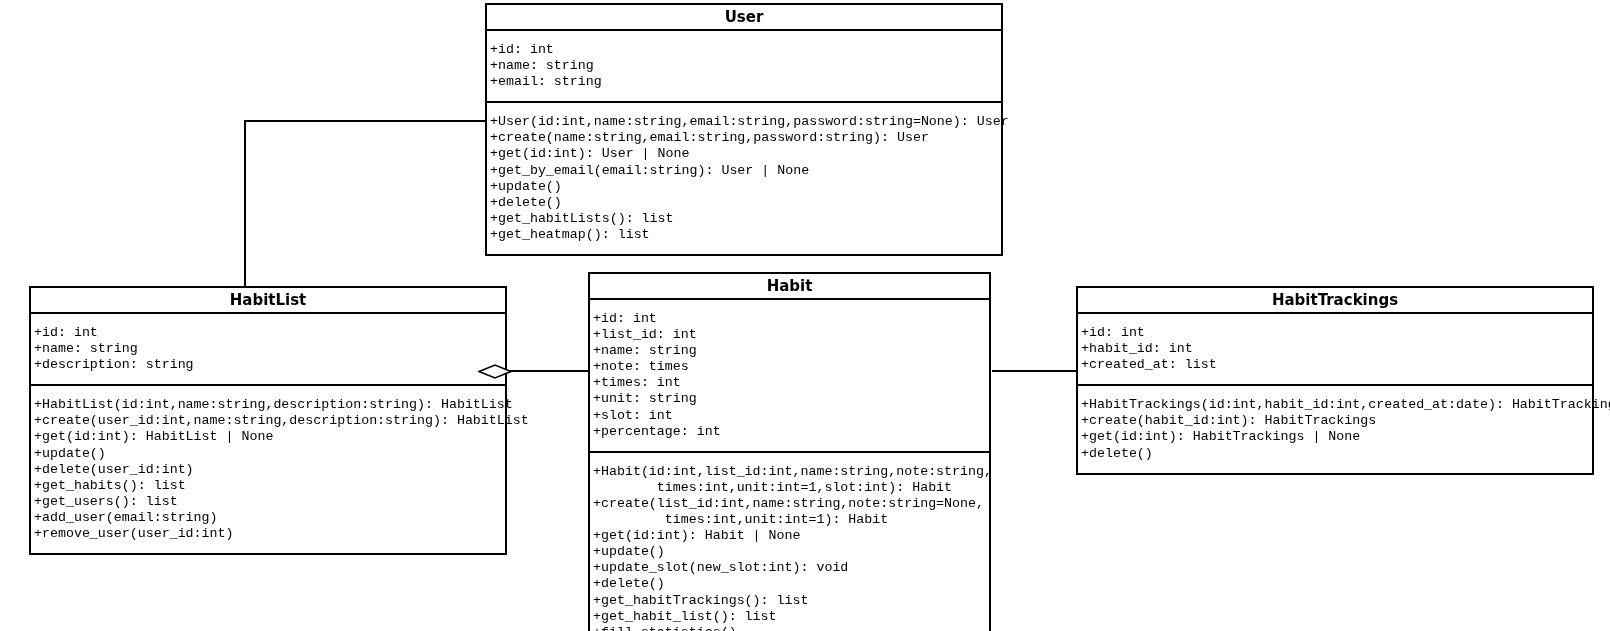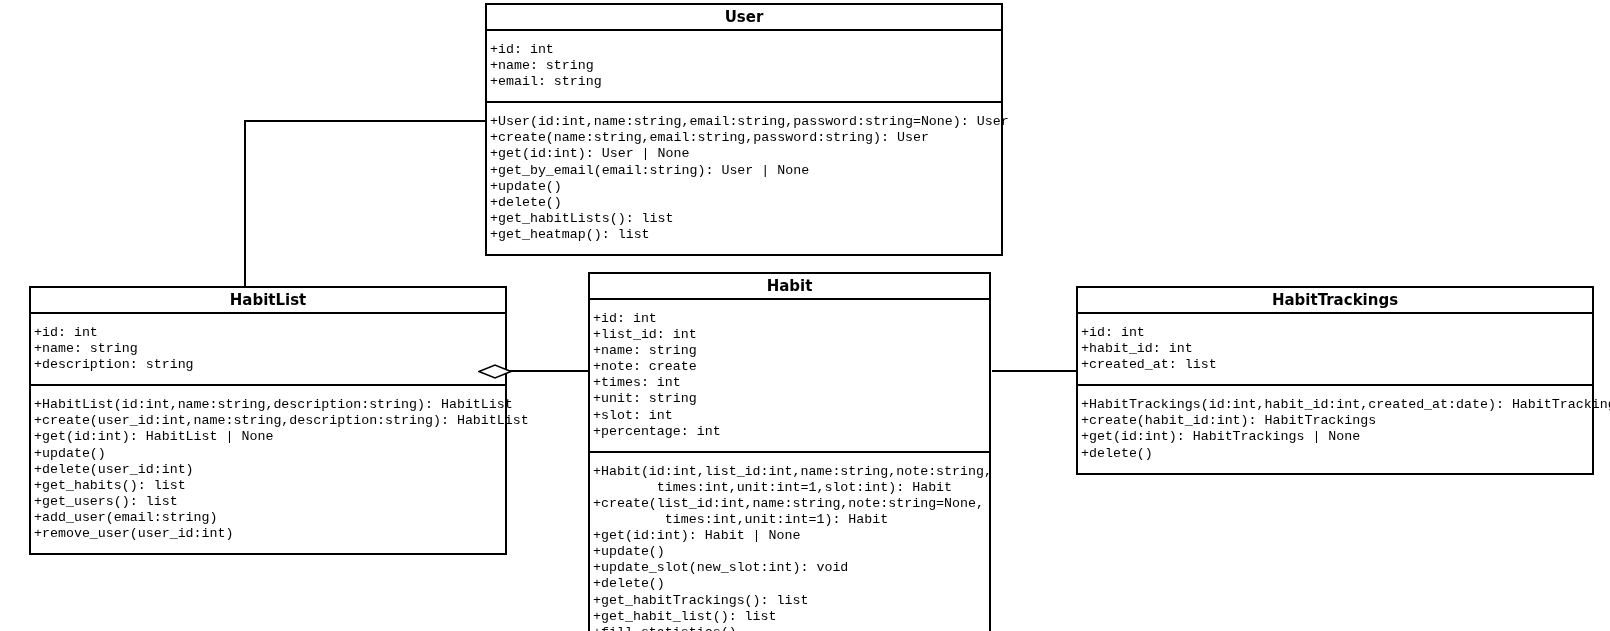--- a/index.html
+++ b/index.html
@@ -72,21 +72,21 @@
   </div>
 
   <div class="uml-class" style="left:2px; top:286px; width:478px;margin-left:27px;">
     <div class="uml-title">HabitList</div>
     <div class="compartment"><div class="member-line">+id: int</div><div class="member-line">+name: string</div><div class="member-line">+description: string</div></div>
     <div class="compartment"><div class="member-line">+HabitList(id:int,name:string,description:string): HabitList</div><div class="member-line">+create(user_id:int,name:string,description:string): HabitList</div><div class="member-line">+get(id:int): HabitList | None</div><div class="member-line">+update()</div><div class="member-line">+delete(user_id:int)</div><div class="member-line">+get_habits(): list</div><div class="member-line">+get_users(): list</div><div class="member-line">+add_user(email:string)</div><div class="member-line">+remove_user(user_id:int)</div></div>
   </div>
 
   <div class="uml-class" style="left:588px; top:272px; width:403px;">
     <div class="uml-title">Habit</div>
-    <div class="compartment"><div class="member-line">+id: int</div><div class="member-line">+list_id: int</div><div class="member-line">+name: string</div><div class="member-line">+note: create</div><div class="member-line">+times: int</div><div class="member-line">+unit: string</div><div class="member-line">+slot: int</div><div class="member-line">+percentage: int</div></div>
+    <div class="compartment"><div class="member-line">+id: int</div><div class="member-line">+list_id: int</div><div class="member-line">+name: string</div><div class="member-line">+note: times</div><div class="member-line">+times: int</div><div class="member-line">+unit: string</div><div class="member-line">+slot: int</div><div class="member-line">+percentage: int</div></div>
     <div class="compartment"><div class="member-line">+Habit(id:int,list_id:int,name:string,note:string,</div><div class="member-line">        times:int,unit:int=1,slot:int): Habit</div><div class="member-line">+create(list_id:int,name:string,note:string=None,</div><div class="member-line">         times:int,unit:int=1): Habit</div><div class="member-line">+get(id:int): Habit | None</div><div class="member-line">+update()</div><div class="member-line">+update_slot(new_slot:int): void</div><div class="member-line">+delete()</div><div class="member-line">+get_habitTrackings(): list</div><div class="member-line">+get_habit_list(): list</div><div class="member-line">+fill_statistics()</div><div class="member-line">+to_json(): string</div></div>
   </div>
 
   <div class="uml-class" style="left:1076px; top:286px; width:518px;">
     <div class="uml-title">HabitTrackings</div>
     <div class="compartment"><div class="member-line">+id: int</div><div class="member-line">+habit_id: int</div><div class="member-line">+created_at: list</div></div>
     <div class="compartment"><div class="member-line">+HabitTrackings(id:int,habit_id:int,created_at:date): HabitTrackings</div><div class="member-line">+create(habit_id:int): HabitTrackings</div><div class="member-line">+get(id:int): HabitTrackings | None</div><div class="member-line">+delete()</div></div>
   </div>
 
 </div>

